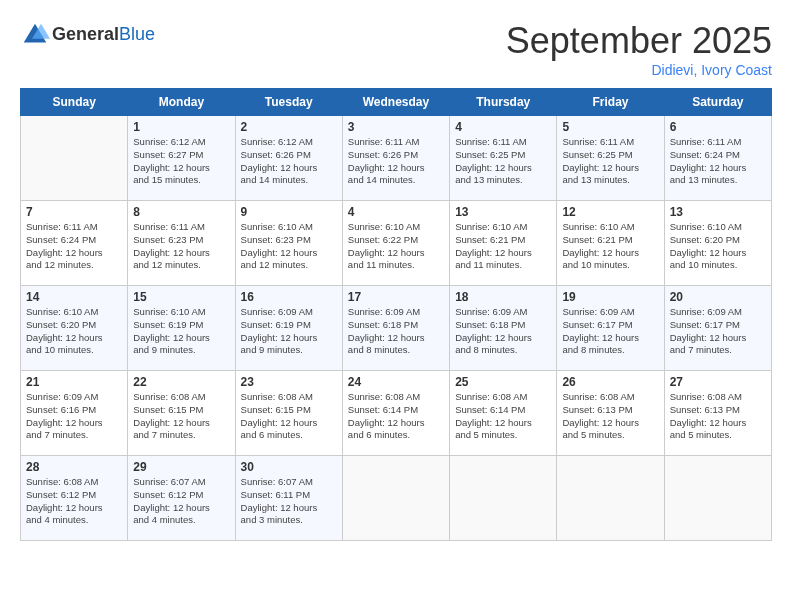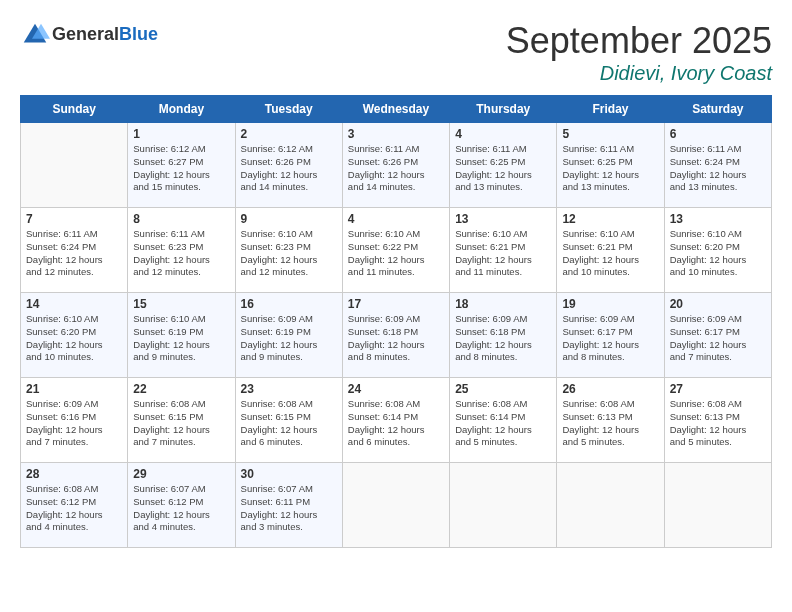--- a/index.html
+++ b/index.html
@@ -25,41 +25,40 @@
       flex-direction: row;
       line-height: 1.1;
     }
     .logo-general {
       font-size: 18px;
       font-weight: bold;
       color: #333;
     }
     .logo-blue {
       font-size: 18px;
-      font-weight: bold;
+      font-weight: normal;
       color: #1a6bbf;
       text-align: right;
     }
     .logo-icon {
       width: 30px;
       height: 30px;
       margin-right: 2px;
     }
     .title-block {
       text-align: right;
     }
     .month-title {
       font-size: 36px;
       color: #333;
       font-weight: normal;
     }
     .location {
-      font-size: 20px;
-      color: #0f766e;
-      font-style: italic;
+      font-size: 14px;
+      color: #3b82f6;
     }
     table {
       width: 100%;
       border-collapse: collapse;
       table-layout: fixed;
     }
     thead tr th {
       background-color: #2366b0;
       color: #fff;
       font-size: 12px;

